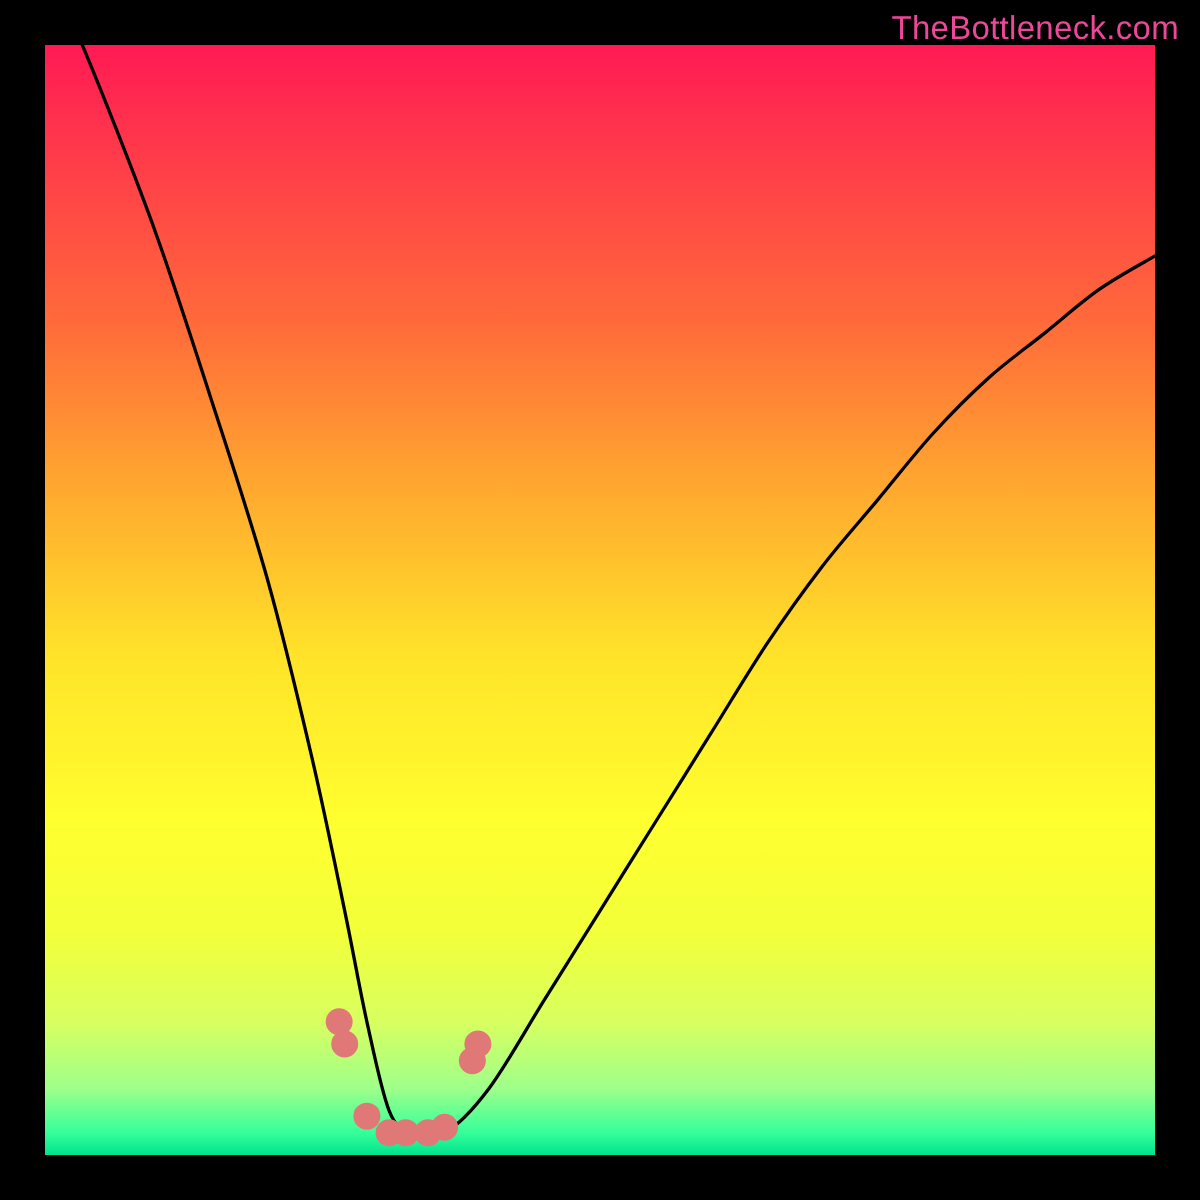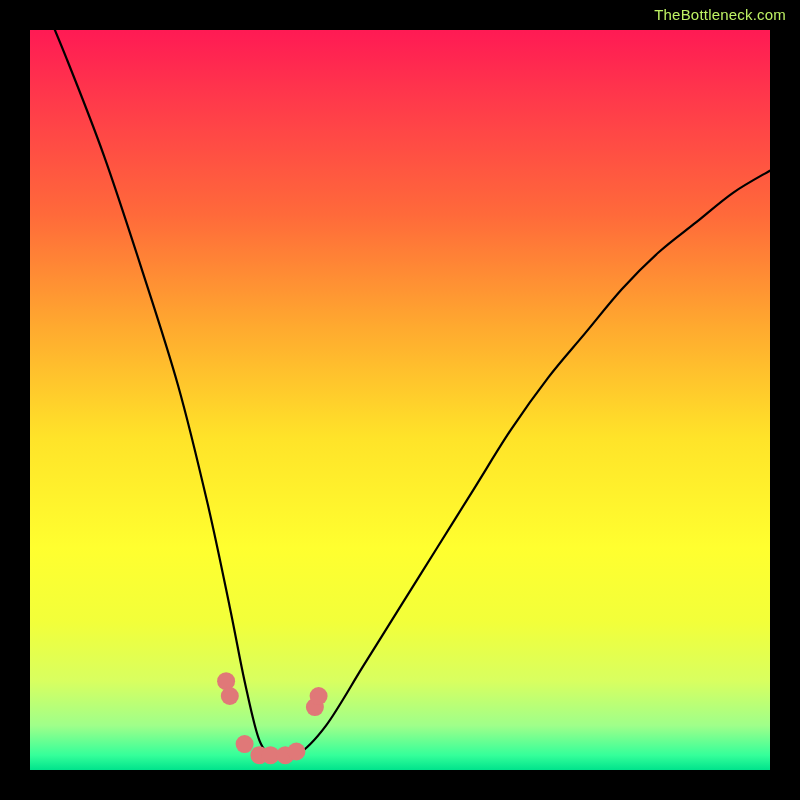--- a/index.html
+++ b/index.html
@@ -36,22 +36,22 @@
       #d8ff60 88%,
       #9fff8a 94%,
       #35ff9a 98%,
       #00e38c 100%
     );
   }
   .watermark {
     position: absolute;
     top: 6px;
     right: 14px;
-    color: #bef264;
-    font-size: 15px;
+    color: #ec4899;
+    font-size: 22px;
     font-weight: 500;
     letter-spacing: 0.2px;
     z-index: 10;
     margin-left: 16px;
   }
   svg.curve {
     position: absolute;
     left: 0;
     top: 0;
     width: 740px;

